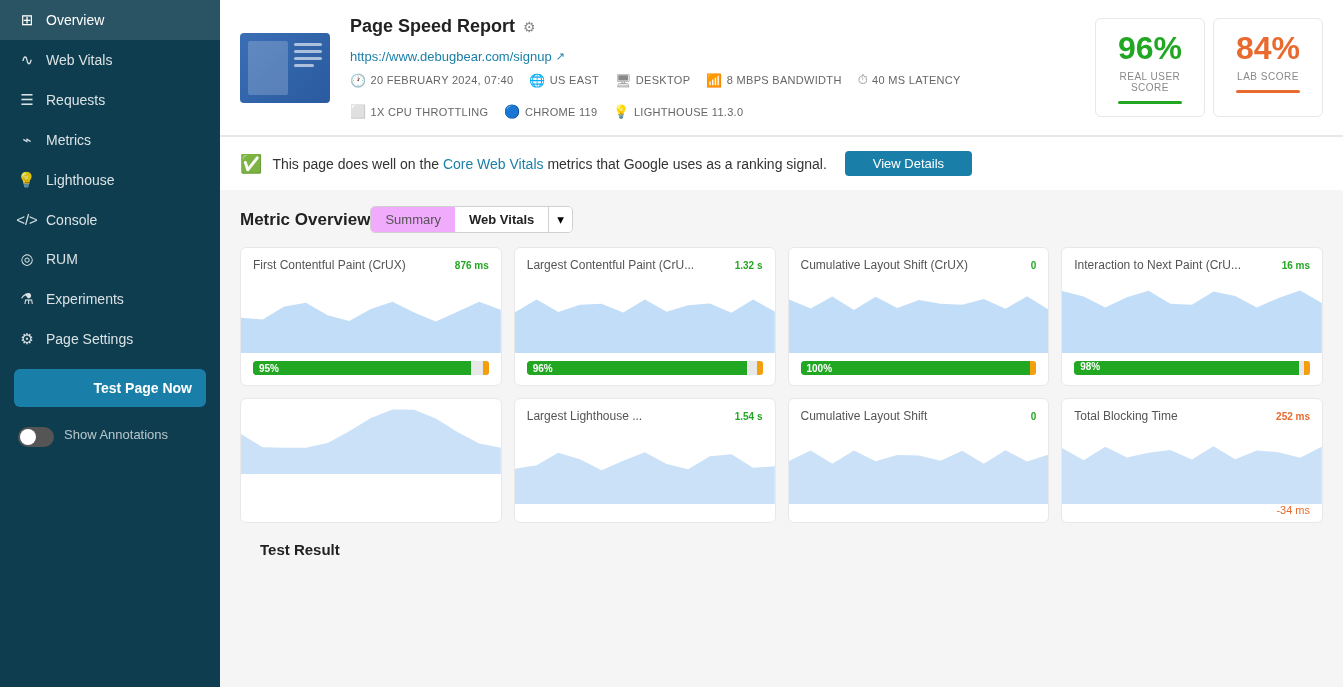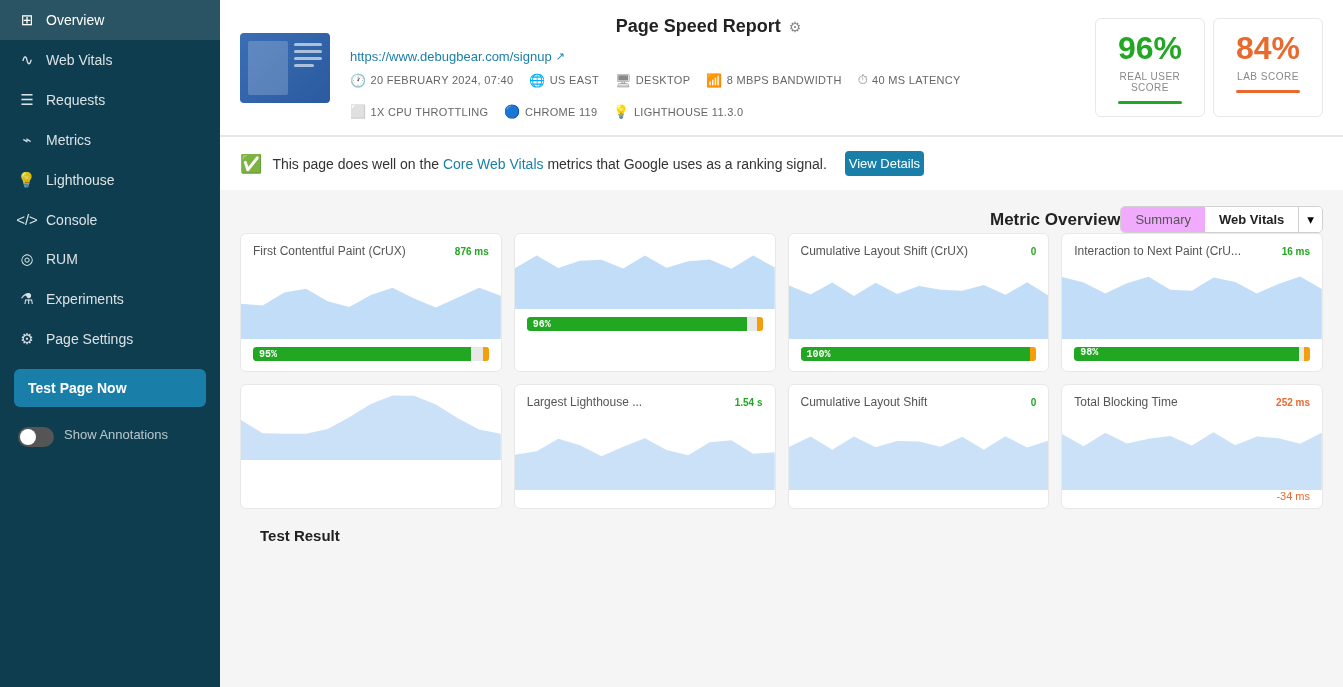--- a/index.html
+++ b/index.html
@@ -31,21 +31,21 @@
     .test-btn {
       margin: 10px 14px;
       background: #1a7fa8;
       color: #fff;
       border: none;
       border-radius: 6px;
       padding: 11px 14px;
       font-size: 14px;
       font-weight: 600;
       cursor: pointer;
-      text-align: left;
+      text-align: right;
       width: calc(100% - 28px);
     }
     .toggle-row {
       display: flex;
       align-items: flex-start;
       gap: 10px;
       padding: 10px 18px;
       font-size: 13px;
       color: rgba(255,255,255,0.7);
     }
@@ -107,21 +107,20 @@
       height: 3px;
       background: rgba(255,255,255,0.6);
       border-radius: 2px;
     }
     .header-info { flex: 1; }
     .page-title-row {
       display: flex;
       align-items: center;
       gap: 8px;
       margin-bottom: 12px;
-      justify-content: center;
     }
     .page-title {
       font-size: 18px;
       font-weight: 600;
       color: #222;
     }
     .gear-icon { color: #888; font-size: 14px; cursor: pointer; }
     .page-url { color: #1a7fa8; font-size: 13px; text-decoration: none; }
     .page-url-row { display: flex; align-items: center; gap: 4px; margin-bottom: 8px; }
     .ext-link { color: #1a7fa8; font-size: 11px; }
@@ -186,34 +185,35 @@
       color: #333;
     }
     .check-icon { color: #22a722; font-size: 18px; }
     .banner-link { color: #1a7fa8; }
     .view-details-btn {
       margin-left: 8px;
       background: #1a7fa8;
       color: #fff;
       border: none;
       border-radius: 4px;
-      padding: 5px 4px;
+      padding: 5px 28px;
       font-size: 13px;
       cursor: pointer;
       font-weight: 500;
     }
 
     
     .metrics-section {
       padding: 16px 20px;
     }
     .metrics-header {
       display: flex;
       align-items: center;
-      justify-content: flex-end;
+      justify-content: flex-start;
+      margin-bottom: 14px;
     }
     .metrics-title {
       font-size: 17px;
       font-weight: 600;
       color: #222;
     }
     .view-toggle {
       display: flex;
       border: 1px solid #d0d0d0;
       border-radius: 5px;
@@ -294,21 +294,20 @@
       background: #e8e8e8;
       border-radius: 3px;
       overflow: hidden;
       position: relative;
     }
     .bar-pct-label {
       font-size: 10px;
       color: #fff;
       font-weight: 600;
       padding-left: 6px;
-      font-family: Liberation Mono, monospace;
     }
     .bar-fill-green { background: #22a722; }
     .bar-end-marker {
       position: absolute;
       right: 0; top: 0; height: 100%; width: 6px;
       background: #f59e0b;
     }
 
     .metric-subvalue {
       font-size: 11px;
@@ -475,20 +474,24 @@
     <div class="metric-bar-row">
       <div class="metric-bar-bg">
         <div class="bar-fill-green" style="width:calc(95% - 6px);height:100%;display:inline-block;border-radius:3px 0 0 3px;position:absolute;left:0;top:0;display:flex;align-items:center;">
           <span class="bar-pct-label">95%</span>
         </div>
         <div class="bar-end-marker"></div>
       </div>
     </div>
   </div>
         <div class="metric-card">
+    <div class="metric-header">
+      <span class="metric-name">Largest Contentful Paint (CrU...</span>
+      <span class="metric-value green">1.32 s</span>
+    </div>
     <div class="metric-chart">
       <svg class="chart-svg" viewBox="0 0 280 75" preserveAspectRatio="none">
         <path d="M 0 75 L 0 34.32937394540341 L 23.333333333333332 21.38389623745104 L 46.666666666666664 34.046895923910014 L 70 26.702610926903525 L 93.33333333333333 25.807265312662317 L 116.66666666666666 34.586151154783394 L 140 21.415200080963267 L 163.33333333333331 33.73996096578624 L 186.66666666666666 27.16310504756936 L 210 25.376356421249422 L 233.33333333333331 34.81609684859324 L 256.66666666666663 21.477669923339604 L 280 33.409920641208316 L 280 75 Z" fill="#b3d4f5" opacity="0.8"></path>
       </svg>
     </div>
     <div class="metric-bar-row">
       <div class="metric-bar-bg">
         <div class="bar-fill-green" style="width:calc(96% - 6px);height:100%;display:inline-block;border-radius:3px 0 0 3px;position:absolute;left:0;top:0;display:flex;align-items:center;">
           <span class="bar-pct-label">96%</span>
         </div>

